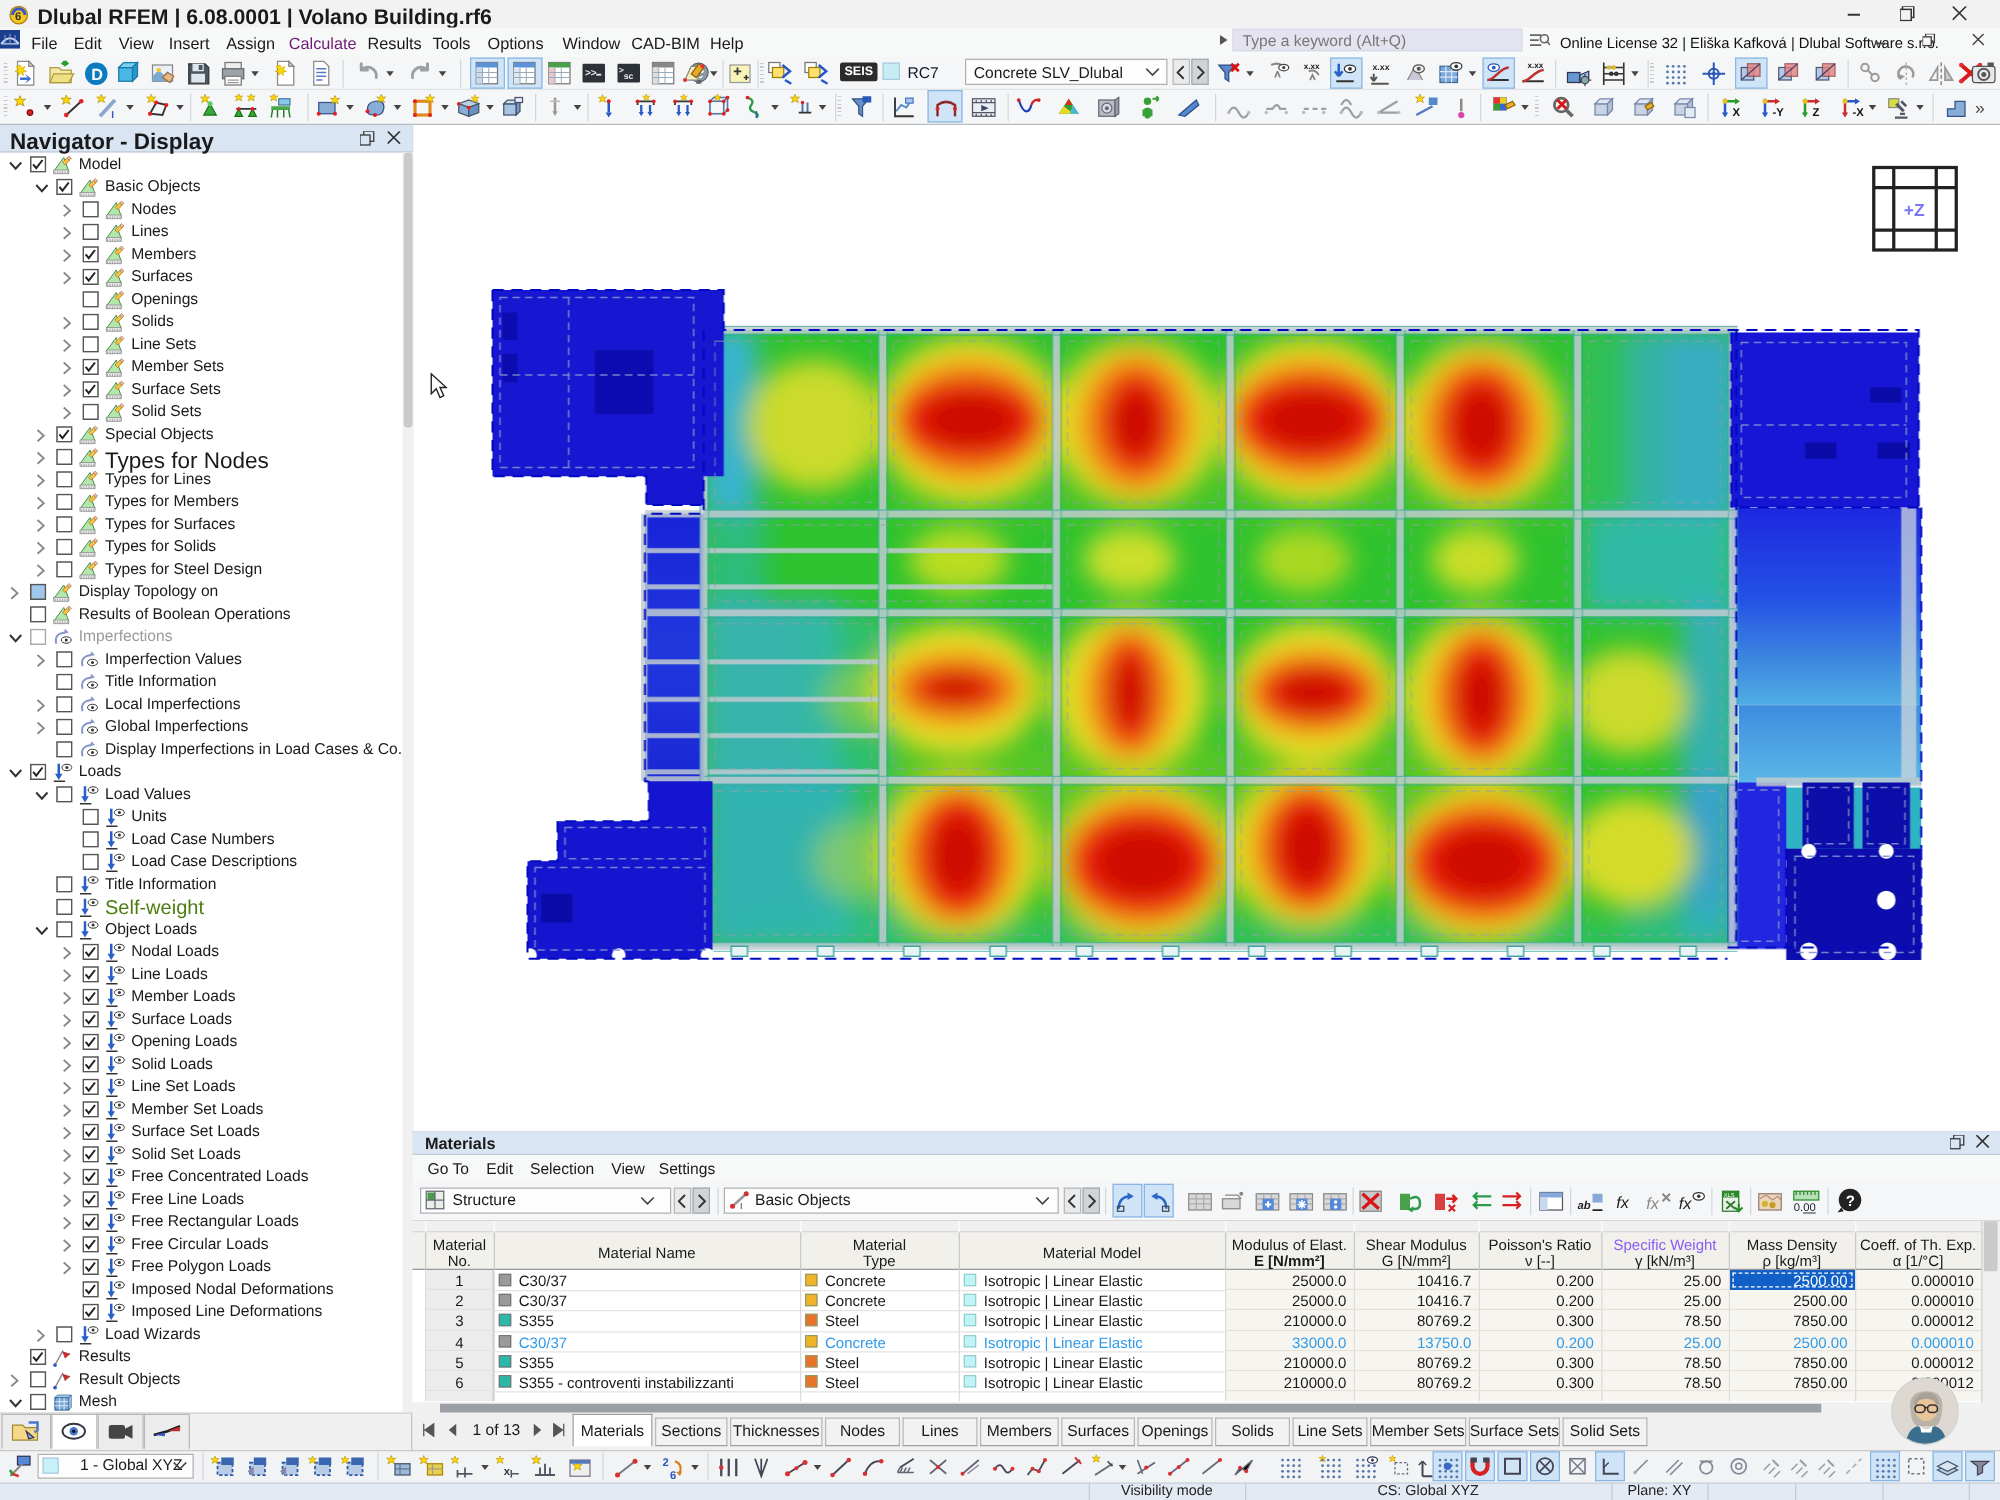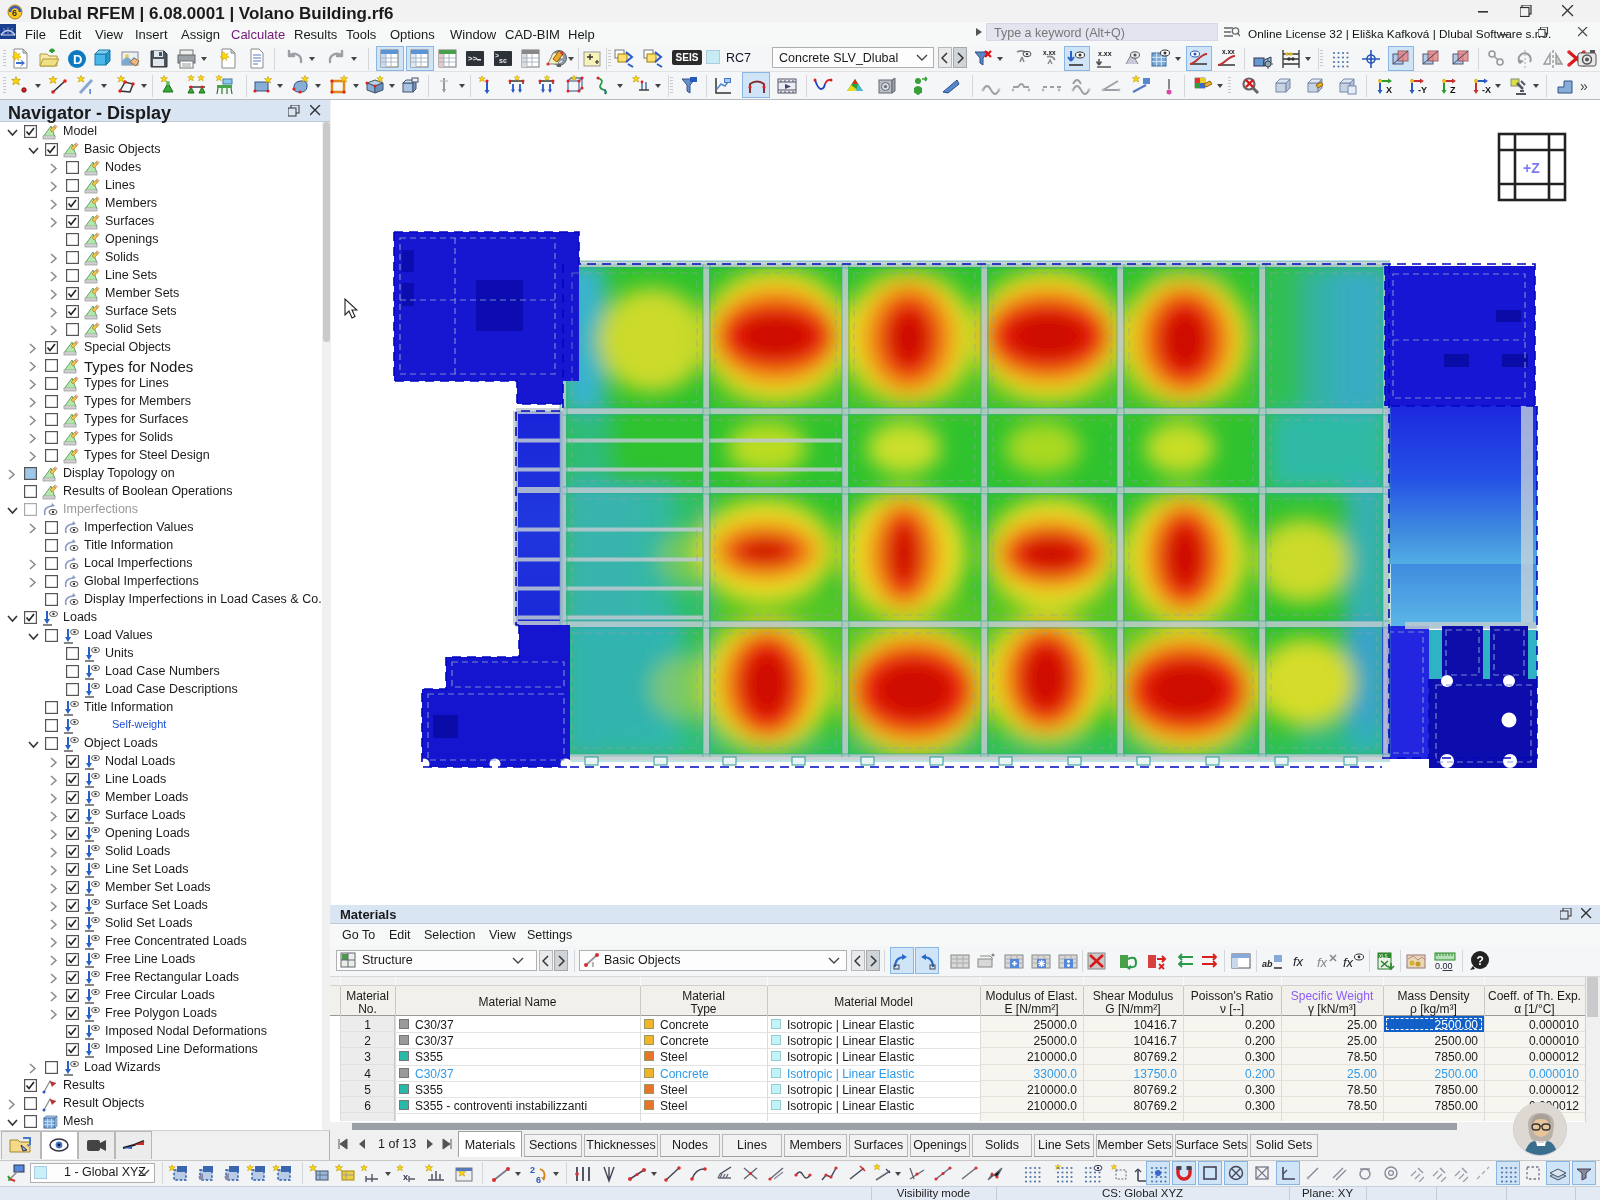--- a/index.html
+++ b/index.html
@@ -900,21 +900,21 @@
 <svg class="ic" style="left:45px;top:358.5px;" width="13" height="13" viewBox="0 0 13 13">
     <rect x="0.5" y="0.5" width="12" height="12" fill="#fff" stroke="#555" stroke-width="1.4"></rect>
   </svg>
 <svg class="ic" style="left:63px;top:357.5px;" width="16" height="16" viewBox="0 0 16 16">
     <path d="M1,13 L9,2 L13,13 Z" fill="#b2e8ac" stroke="#4a8a4a" stroke-width="0.8"></path>
     <rect x="1" y="12" width="12" height="3" fill="#e8e8e8" stroke="#888" stroke-width="0.6"></rect>
     <path d="M2,15 v-2 m2,2 v-2 m2,2 v-2 m2,2 v-2 m2,2 v-2 m2,2 v-2" stroke="#888" stroke-width="0.5"></path>
     <path d="M8,6 l4,-4 2,2 -4,4 Z" fill="#f5c242" stroke="#a87820" stroke-width="0.6"></path>
     <path d="M12,2 l1.2,-1.2 2,2 L13,4 Z" fill="#f0b8c8" stroke="#a87820" stroke-width="0.5"></path>
   </svg>
-<div class="abs" style="left:84px;top:357.5px;font-size:15px;color:#1a1a1a;font-weight:normal;white-space:nowrap;">Types for Nodes</div>
+<div class="abs" style="left:84px;top:357.5px;font-size:18px;color:#1a1a1a;font-weight:normal;white-space:nowrap;">Types for Nodes</div>
 <svg class="ic" style="left:29px;top:378.5px;" width="8" height="11" viewBox="0 0 8 11">
     <path d="M1,1 L6,5.5 L1,10" fill="none" stroke="#888" stroke-width="1.5"></path>
   </svg>
 <svg class="ic" style="left:45px;top:376.5px;" width="13" height="13" viewBox="0 0 13 13">
     <rect x="0.5" y="0.5" width="12" height="12" fill="#fff" stroke="#555" stroke-width="1.4"></rect>
   </svg>
 <svg class="ic" style="left:63px;top:375.5px;" width="16" height="16" viewBox="0 0 16 16">
     <path d="M1,13 L9,2 L13,13 Z" fill="#b2e8ac" stroke="#4a8a4a" stroke-width="0.8"></path>
     <rect x="1" y="12" width="12" height="3" fill="#e8e8e8" stroke="#888" stroke-width="0.6"></rect>
     <path d="M2,15 v-2 m2,2 v-2 m2,2 v-2 m2,2 v-2 m2,2 v-2 m2,2 v-2" stroke="#888" stroke-width="0.5"></path>
@@ -1151,21 +1151,21 @@
 <svg class="ic" style="left:45px;top:718.5px;" width="13" height="13" viewBox="0 0 13 13">
     <rect x="0.5" y="0.5" width="12" height="12" fill="#fff" stroke="#555" stroke-width="1.4"></rect>
   </svg>
 <svg class="ic" style="left:63px;top:717.5px;" width="16" height="16" viewBox="0 0 16 16">
     <path d="M5,1 v9" stroke="#2860c8" stroke-width="2"></path>
     <path d="M5,14 l-3,-5 h6 Z" fill="#2860c8"></path>
     <path d="M1,15 h9" stroke="#333" stroke-width="1.2"></path>
     <ellipse cx="11.5" cy="4" rx="4" ry="2.6" fill="#fff" stroke="#333" stroke-width="0.8"></ellipse>
     <circle cx="11.5" cy="4" r="1.2" fill="#333"></circle>
   </svg>
-<div class="abs" style="left:84px;top:717.5px;font-size:11px;color:#1d4ed8;font-weight:normal;white-space:nowrap;margin-left:28px;">Self-weight</div>
+<div class="abs" style="left:84px;top:717.5px;font-size:16px;color:#4d7c0f;font-weight:normal;white-space:nowrap;">Self-weight</div>
 <svg class="ic" style="left:28px;top:739.5px;" width="11" height="9" viewBox="0 0 11 9">
     <path d="M1,2 L5.5,7 L10,2" fill="none" stroke="#333" stroke-width="1.6"></path>
   </svg>
 <svg class="ic" style="left:45px;top:736.5px;" width="13" height="13" viewBox="0 0 13 13">
     <rect x="0.5" y="0.5" width="12" height="12" fill="#fff" stroke="#555" stroke-width="1.4"></rect>
   </svg>
 <svg class="ic" style="left:63px;top:735.5px;" width="16" height="16" viewBox="0 0 16 16">
     <path d="M5,1 v9" stroke="#2860c8" stroke-width="2"></path>
     <path d="M5,14 l-3,-5 h6 Z" fill="#2860c8"></path>
     <path d="M1,15 h9" stroke="#333" stroke-width="1.2"></path>
@@ -1963,21 +1963,21 @@
 <div class="abs" style="left:1484px;top:977px;width:1px;height:9px;background:#fafafa;"></div>
 <div class="abs" style="left:1585px;top:977px;width:1px;height:9px;background:#fafafa;"></div>
 <div class="abs" style="left:330px;top:986px;width:1255px;height:30px;background:#f1f0eb;border-bottom:1px solid #999;"></div>
 <div class="abs" style="left:340px;top:989px;font-size:12px;color:#1a1a1a;font-weight:normal;white-space:nowrap;width:55px;text-align:center;">Material</div>
 <div class="abs" style="left:340px;top:1002px;font-size:12px;color:#1a1a1a;font-weight:normal;white-space:nowrap;width:55px;text-align:center;">No.</div>
 <div class="abs" style="left:395px;top:995px;font-size:12px;color:#1a1a1a;font-weight:normal;white-space:nowrap;width:245px;text-align:center;">Material Name</div>
 <div class="abs" style="left:640px;top:989px;font-size:12px;color:#1a1a1a;font-weight:normal;white-space:nowrap;width:127px;text-align:center;">Material</div>
 <div class="abs" style="left:640px;top:1002px;font-size:12px;color:#1a1a1a;font-weight:normal;white-space:nowrap;width:127px;text-align:center;">Type</div>
 <div class="abs" style="left:767px;top:995px;font-size:12px;color:#1a1a1a;font-weight:normal;white-space:nowrap;width:213px;text-align:center;">Material Model</div>
 <div class="abs" style="left:980px;top:989px;font-size:12px;color:#1a1a1a;font-weight:normal;white-space:nowrap;width:103px;text-align:center;">Modulus of Elast.</div>
-<div class="abs" style="left:980px;top:1002px;font-size:12px;color:#1a1a1a;font-weight:normal;white-space:nowrap;width:103px;text-align:center;">E [N/mm²]</div>
+<div class="abs" style="left:980px;top:1002px;font-size:12px;color:#1a1a1a;font-weight:bold;white-space:nowrap;width:103px;text-align:center;">E [N/mm²]</div>
 <div class="abs" style="left:1083px;top:989px;font-size:12px;color:#1a1a1a;font-weight:normal;white-space:nowrap;width:100px;text-align:center;">Shear Modulus</div>
 <div class="abs" style="left:1083px;top:1002px;font-size:12px;color:#1a1a1a;font-weight:normal;white-space:nowrap;width:100px;text-align:center;">G [N/mm²]</div>
 <div class="abs" style="left:1183px;top:989px;font-size:12px;color:#1a1a1a;font-weight:normal;white-space:nowrap;width:98px;text-align:center;">Poisson's Ratio</div>
 <div class="abs" style="left:1183px;top:1002px;font-size:12px;color:#1a1a1a;font-weight:normal;white-space:nowrap;width:98px;text-align:center;">ν [--]</div>
 <div class="abs" style="left:1281px;top:989px;font-size:12px;color:#8b5cf6;font-weight:normal;white-space:nowrap;width:102px;text-align:center;">Specific Weight</div>
 <div class="abs" style="left:1281px;top:1002px;font-size:12px;color:#1a1a1a;font-weight:normal;white-space:nowrap;width:102px;text-align:center;">γ [kN/m³]</div>
 <div class="abs" style="left:1383px;top:989px;font-size:12px;color:#1a1a1a;font-weight:normal;white-space:nowrap;width:101px;text-align:center;">Mass Density</div>
 <div class="abs" style="left:1383px;top:1002px;font-size:12px;color:#1a1a1a;font-weight:normal;white-space:nowrap;width:101px;text-align:center;">ρ [kg/m³]</div>
 <div class="abs" style="left:1484px;top:989px;font-size:12px;color:#1a1a1a;font-weight:normal;white-space:nowrap;width:101px;text-align:center;">Coeff. of Th. Exp.</div>
 <div class="abs" style="left:1484px;top:1002px;font-size:12px;color:#1a1a1a;font-weight:normal;white-space:nowrap;width:101px;text-align:center;">α [1/°C]</div>

